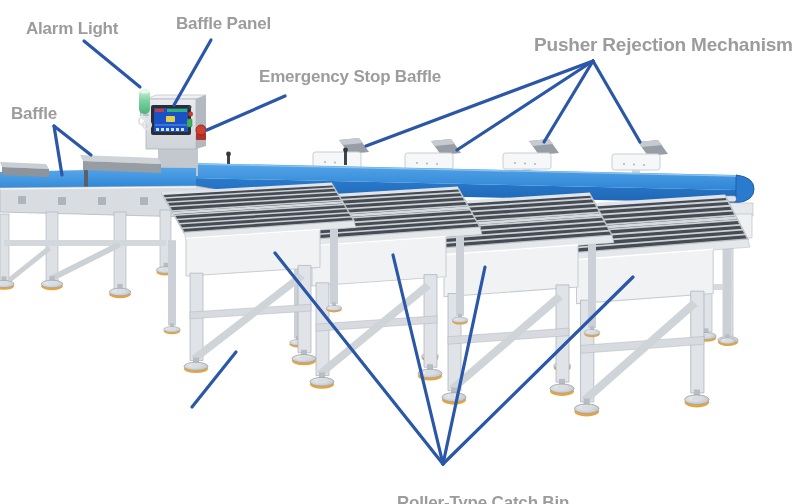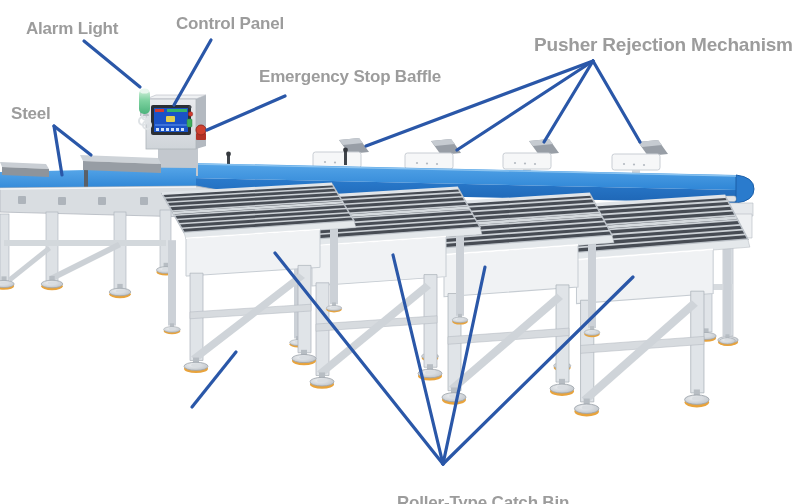--- a/index.html
+++ b/index.html
@@ -221,19 +221,19 @@
     <line x1="54" y1="126" x2="62" y2="175"></line>
     <line x1="192" y1="407" x2="236" y2="352"></line>
     <line x1="443" y1="464" x2="275" y2="253"></line>
     <line x1="443" y1="464" x2="393" y2="255"></line>
     <line x1="443" y1="464" x2="485" y2="267"></line>
     <line x1="443" y1="464" x2="633" y2="277"></line>
   </g>
 </svg>
 
 <div class="lbl" style="left:26px;top:20px">Alarm Light</div>
-<div class="lbl" style="left:176px;top:15px">Control Panel</div>
+<div class="lbl" style="left:176px;top:15px">Baffle Panel</div>
 <div class="lbl" style="left:259px;top:68px">Emergency Stop Baffle</div>
 <div class="lbl lbl-pusher" style="left:534px;top:35px">Pusher Rejection Mechanism</div>
-<div class="lbl" style="left:11px;top:105px">Steel</div>
+<div class="lbl" style="left:11px;top:105px">Baffle</div>
 <div class="lbl" style="left:397px;top:494px">Roller-Type Catch Bin</div>
 
 </div>
 
 </body></html>

